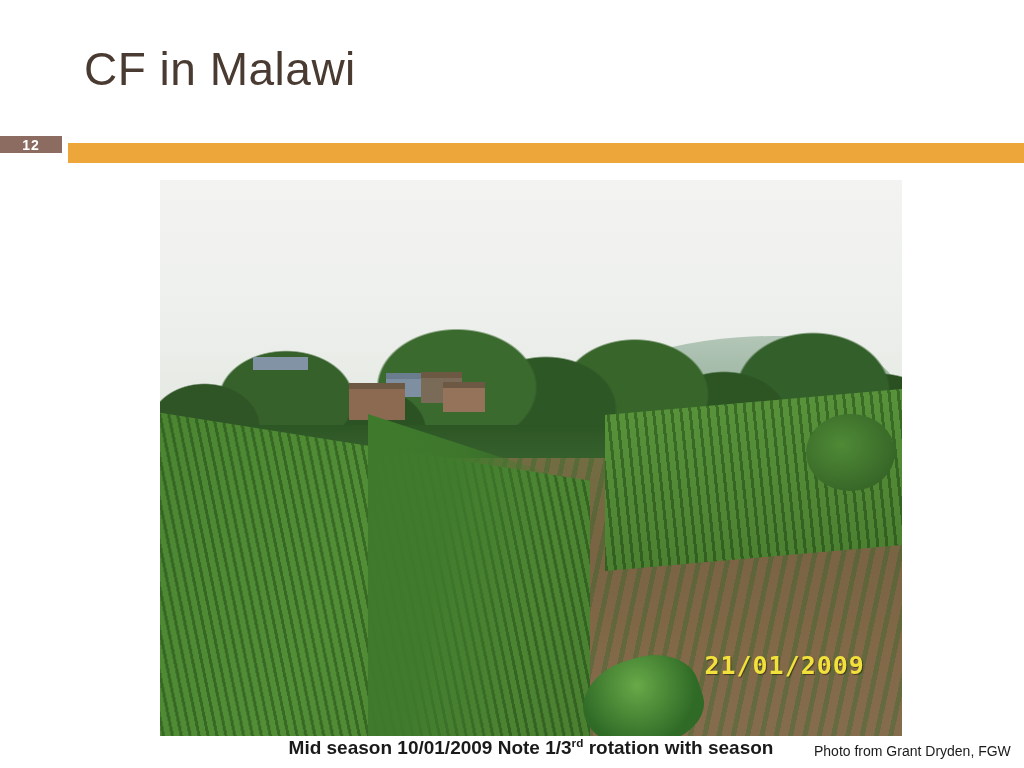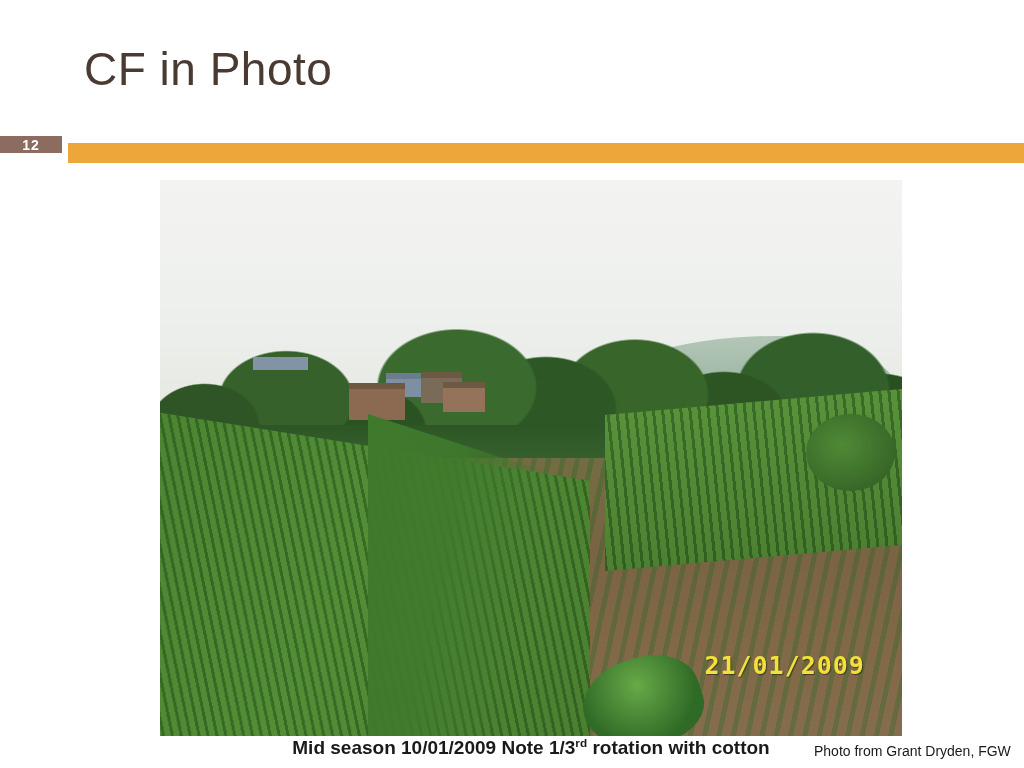--- a/index.html
+++ b/index.html
@@ -204,21 +204,21 @@
     top: 743px;
     font-family: "Liberation Sans", sans-serif;
     font-size: 14px;
     color: #1a1a1a;
     white-space: nowrap;
   }
 </style>
 </head>
 <body>
 
-<div class="slide-title">CF in Photo</div>
+<div class="slide-title">CF in Malawi</div>
 
 <div class="slide-number-chip">12</div>
 
 <div class="title-rule"></div>
 
 <div class="photo-frame">
   <div class="sky"></div>
   <div class="hills"></div>
   <div class="treeline"></div>
   <div class="treeline-base"></div>
@@ -233,16 +233,16 @@
   <div class="maize-right"></div>
   <div class="bush-right"></div>
   <div class="maize-left"></div>
   <div class="maize-left-edge"></div>
   <div class="foreground-leaf"></div>
 
   <div class="date-stamp">21/01/2009</div>
 </div>
 
 <div class="photo-caption">
-  <span>Mid season 10/01/2009 Note 1/3</span><sup>rd</sup><span> rotation with cotton</span>
+  <span>Mid season 10/01/2009 Note 1/3</span><sup>rd</sup><span> rotation with season</span>
 </div>
 
 <div class="photo-credit">Photo from Grant Dryden, FGW</div>
 
 </body></html>

